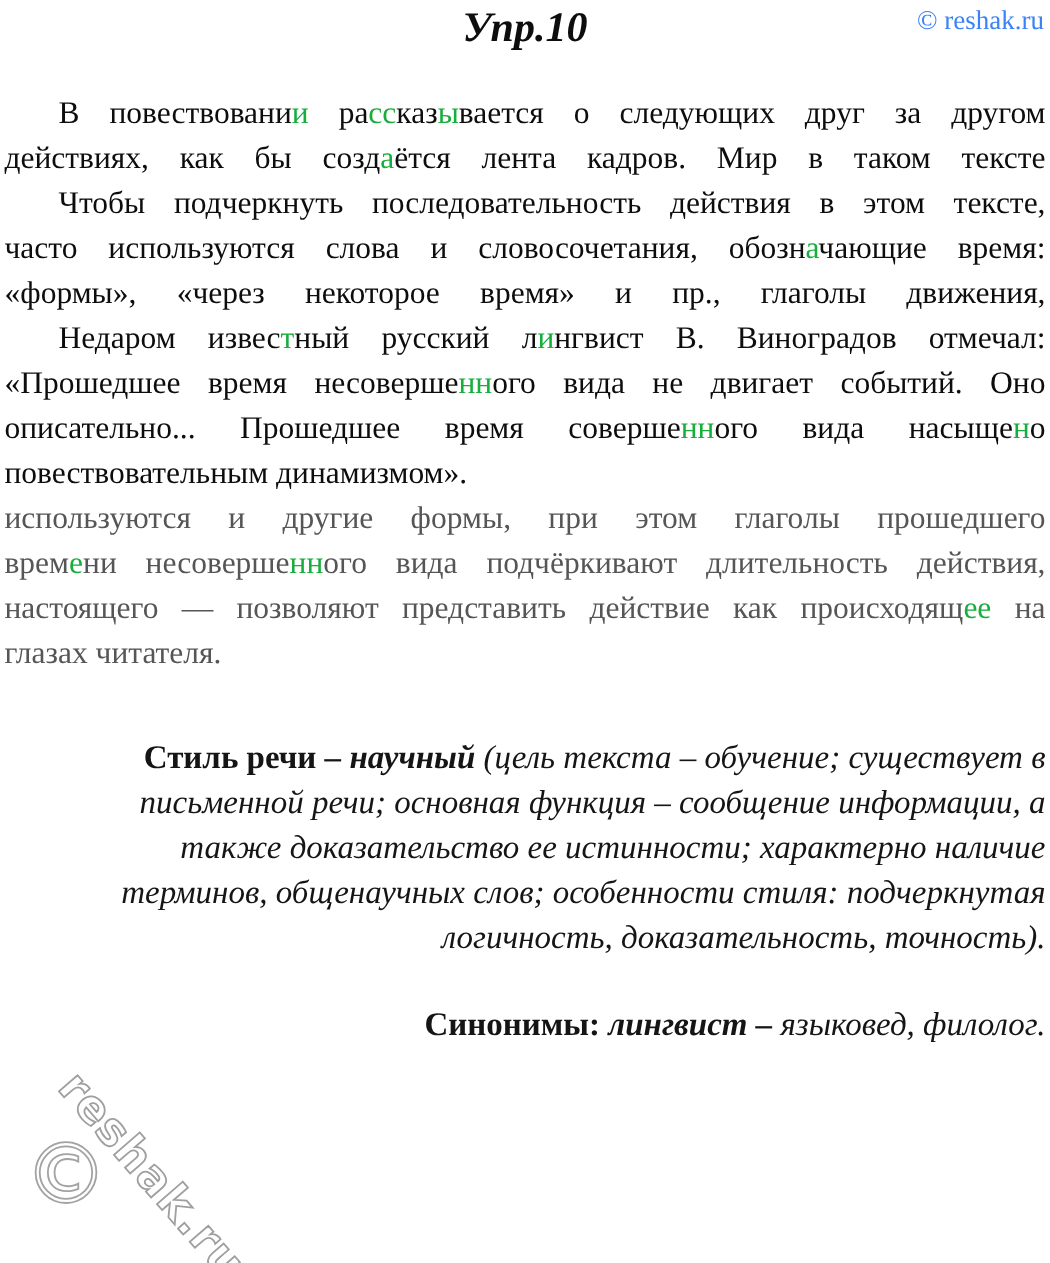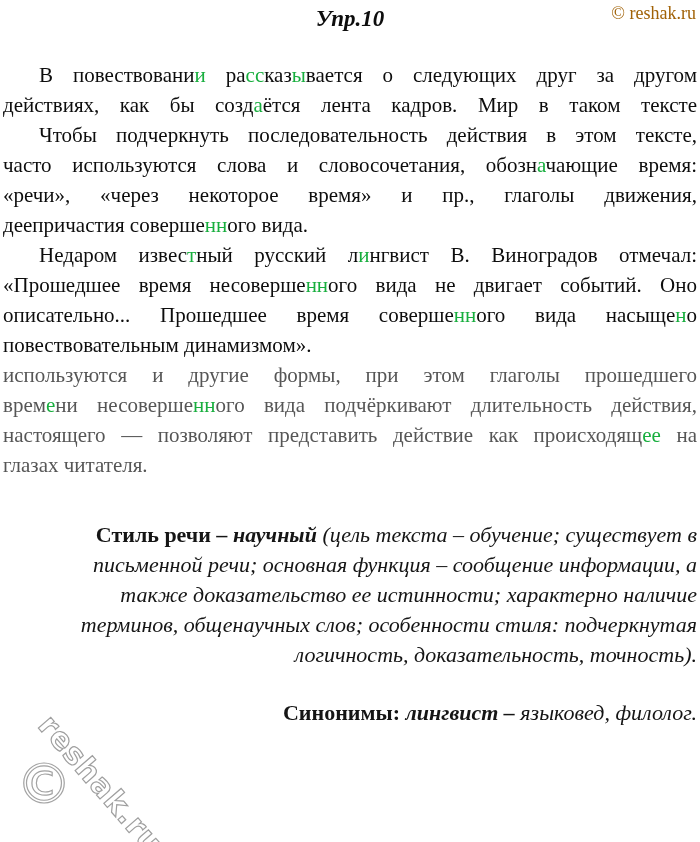--- a/index.html
+++ b/index.html
@@ -9,25 +9,25 @@
     background:#ffffff;
     overflow:hidden;
     font-family:"Liberation Serif","DejaVu Serif",serif;
     color:#0d0d0d;
   }
   
   .hdr{position:relative;height:34px;padding-top:6px;}
   .title{
     text-align:center;
     font-weight:bold;font-style:italic;
-    font-size:23px;line-height:26px;
+    font-size:28px;line-height:26px;
   }
   .copyright{
     position:absolute;right:4px;top:3px;
-    font-size:18px;color:#a16207;
+    font-size:18px;color:#3b82f6;
   }
   
   .bodytext{margin-top:20px;padding:0 3px;font-size:21px;}
   .para{margin:0;}
   .line{line-height:30px;min-height:30px;}
   .line.just{text-align:justify;text-align-last:justify;}
   .line.indent{padding-left:36px;}
   .seg{white-space:pre-wrap;}
   .hl{color:var(--hl,#18ae3e);}
   .muted{color:var(--muted,#565656);}
@@ -69,22 +69,21 @@
   </div>
 
   <div class="bodytext" id="bodytext">
       <div class="para">
         <div class="line just indent"><span class="seg">В повествовани</span><span class="seg hl">и</span><span class="seg"> ра</span><span class="seg hl">сс</span><span class="seg">каз</span><span class="seg hl">ы</span><span class="seg">вается о следующих друг за другом</span></div>
         <div class="line just"><span class="seg">действиях, как бы созд</span><span class="seg hl">а</span><span class="seg">ётся лента кадров. Мир в таком тексте</span></div>
       </div>
       <div class="para">
         <div class="line just indent"><span class="seg">Чтобы подчеркнуть последовательность действия в этом тексте,</span></div>
         <div class="line just"><span class="seg">часто используются слова и словосочетания, обозн</span><span class="seg hl">а</span><span class="seg">чающие время:</span></div>
-        <div class="line just"><span class="seg">«речи», «через некоторое время» и пр., глаголы движения,</span></div>
-        <div class="line"><span class="seg">деепричастия соверше</span><span class="seg hl">нн</span><span class="seg">ого вида.</span></div>
+        <div class="line just"><span class="seg">«формы», «через некоторое время» и пр., глаголы движения,</span></div>
       </div>
       <div class="para">
         <div class="line just indent"><span class="seg">Недаром извес</span><span class="seg hl">т</span><span class="seg">ный русский л</span><span class="seg hl">и</span><span class="seg">нгвист В. Виноградов отмечал:</span></div>
         <div class="line just"><span class="seg">«Прошедшее время несоверше</span><span class="seg hl">нн</span><span class="seg">ого вида не двигает событий. Оно</span></div>
         <div class="line just"><span class="seg">описательно... Прошедшее время соверше</span><span class="seg hl">нн</span><span class="seg">ого вида насыще</span><span class="seg hl">н</span><span class="seg">о</span></div>
         <div class="line"><span class="seg">повествовательным динамизмом».</span></div>
       </div>
       <div class="para muted">
         <div class="line just"><span class="seg">используются и другие формы, при этом глаголы прошедшего</span></div>
         <div class="line just"><span class="seg">врем</span><span class="seg hl">е</span><span class="seg">ни несоверше</span><span class="seg hl">нн</span><span class="seg">ого вида подчёркивают длительность действия,</span></div>

